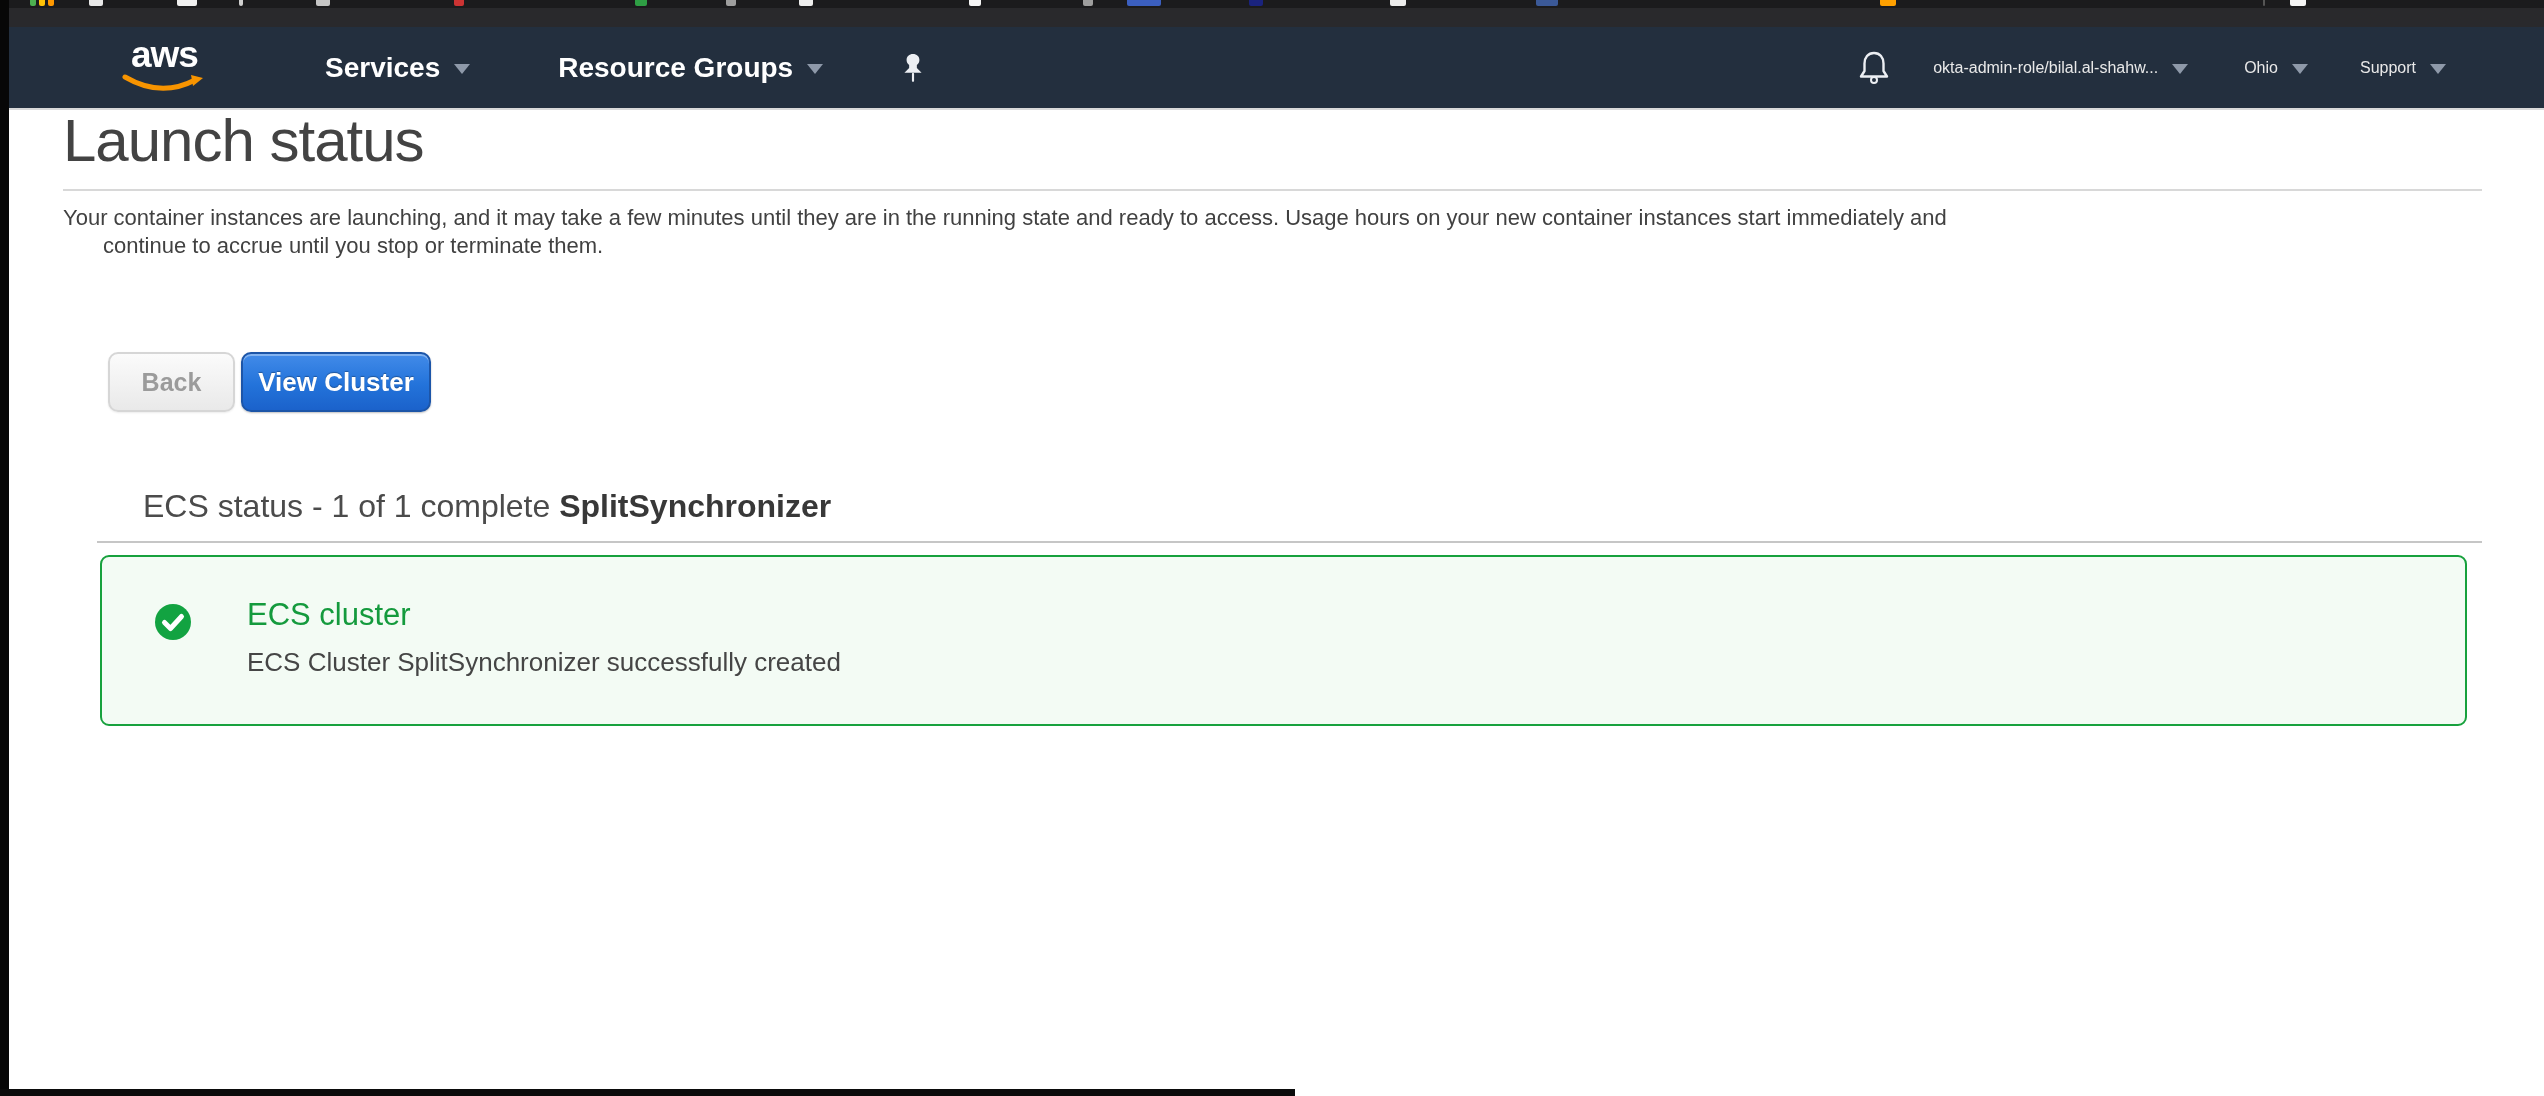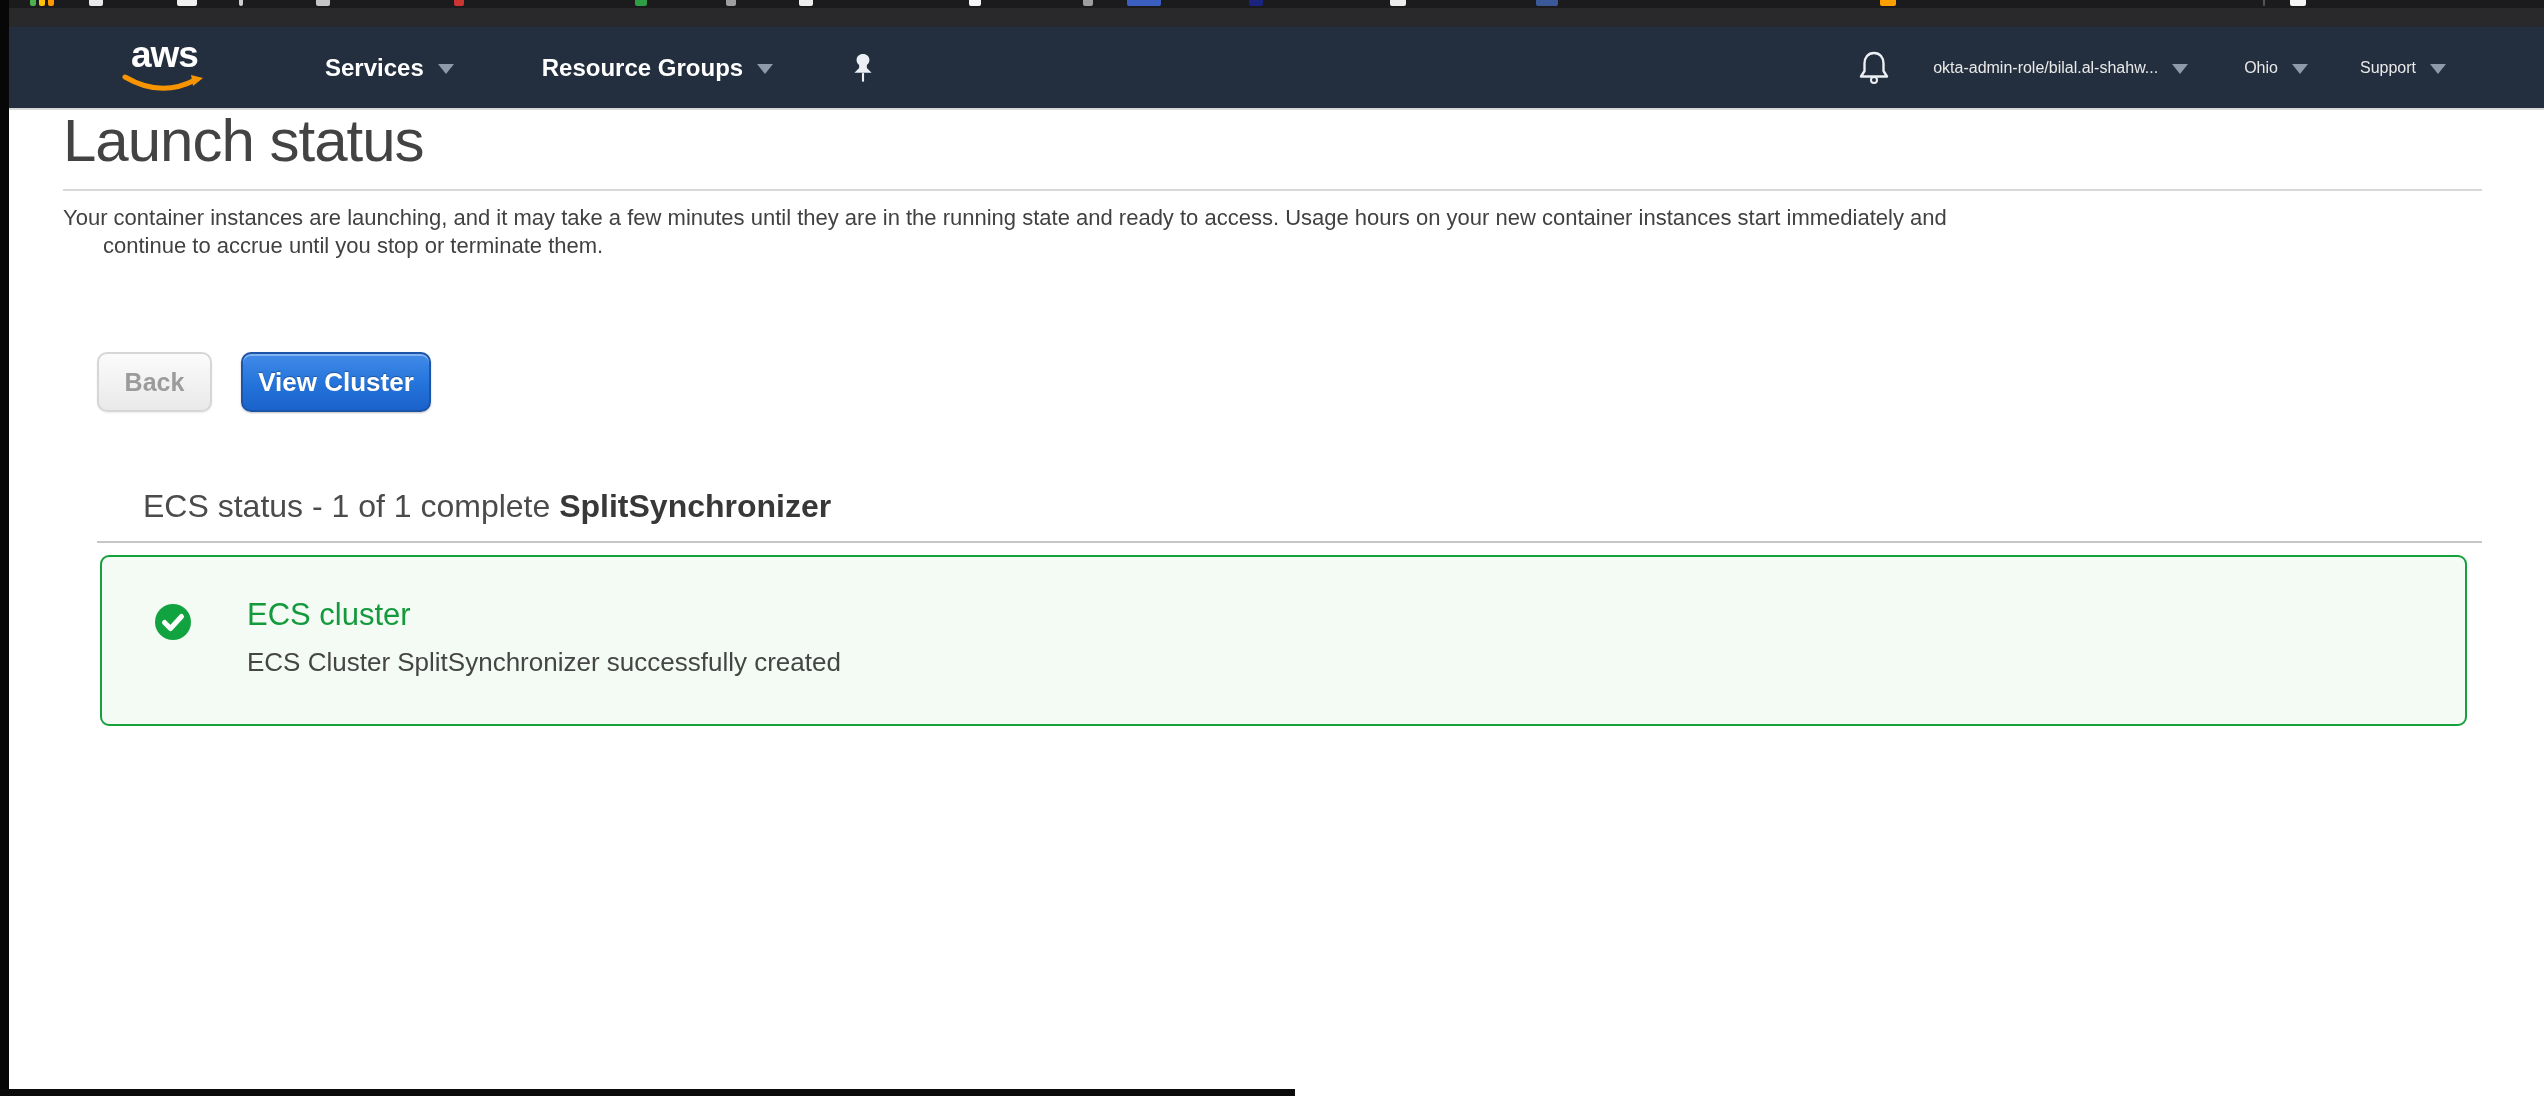--- a/index.html
+++ b/index.html
@@ -18,21 +18,21 @@
 
   
   .nav { position:absolute; left:9px; top:27px; width:2535px; height:83px;
          background:#232f3e; border-bottom:2px solid #d9d9d9;
          display:flex; align-items:center; padding-right:98px; }
   .aws-logo { margin-left:112px; width:86px; position:relative; height:60px; cursor:pointer;text-align:right; }
   .aws-logo .aws-text { color:#ffffff; font-size:37px; font-weight:600; letter-spacing:-1px;
                         position:absolute; left:10px; top:-4px; }
   .aws-logo svg { position:absolute; left:0; top:36px; }
   .nav-item { display:flex; align-items:center; cursor:pointer; white-space:nowrap; }
-  .nav-label-bold { color:#ffffff; font-size:24px; font-weight:bold; }
+  .nav-label-bold { color:#ffffff; font-size:28px; font-weight:bold; }
   .nav-label { color:#e9e9e9; font-size:16px; font-weight:normal; }
   .chev { width:0; height:0; border-left:8px solid transparent; border-right:8px solid transparent;
           border-top:10px solid #8e99a9; margin-left:14px; margin-top:3px; }
   .ml-services { margin-left:118px; }
   .ml-rg { margin-left:88px;text-align:center; }
   .pin-btn { margin-left:76px; cursor:pointer; display:flex; align-items:center; }
   .bell-btn { margin-left:auto; cursor:pointer; display:flex; align-items:center; }
   .ml-user { margin-left:42px; }
   .ml-region { margin-left:56px; }
   .ml-support { margin-left:52px; }
@@ -40,21 +40,21 @@
   
   .page-title { position:absolute; left:63px; top:106px; font-size:60px; font-weight:400;
                 color:#434343; letter-spacing:-1px; }
   .title-rule { position:absolute; left:63px; top:189px; width:2419px; height:2px; background:#d8d8d8; }
   .desc { position:absolute; left:63px; font-size:22px; color:#414141; }
   .desc.l1 { top:205px; }
   .desc.l2 { top:233px;margin-left:40px; }
 
   .btn { position:absolute; top:352px; height:60px; border-radius:10px; font-size:25px;
          font-weight:bold; text-align:center; line-height:56px; cursor:pointer; }
-  .btn-back { left:97px; width:115px; background:linear-gradient(#fbfbfb,#e9e9e9);
+  .btn-back { left:108px; width:127px; background:linear-gradient(#fbfbfb,#e9e9e9);
               border:2px solid #d6d6d6; color:#9b9b9b;
               box-shadow:0 1px 2px rgba(0,0,0,0.08); }
   .btn-primary { left:233px; width:190px;
                  background:linear-gradient(180deg,#428be9 0%,#2373da 55%,#1b62cb 100%);
                  border:2px solid #1c55a8; color:#ffffff; font-size:26px;
                  text-shadow:0 -1px 1px rgba(0,0,0,0.3);
                  box-shadow:inset 0 2px 0 rgba(255,255,255,0.35), 0 1px 2px rgba(0,0,0,0.25);margin-left:8px; }
 
   .section-heading { position:absolute; left:143px; top:488px; font-size:32px; color:#4b4b4b; }
   .section-heading b { color:#383838; }

